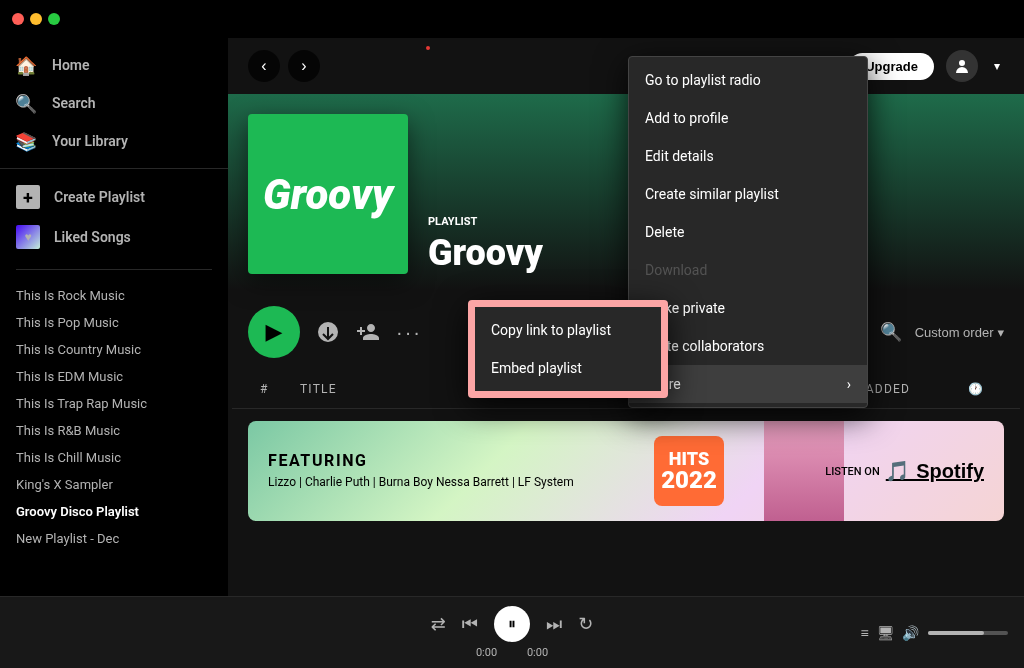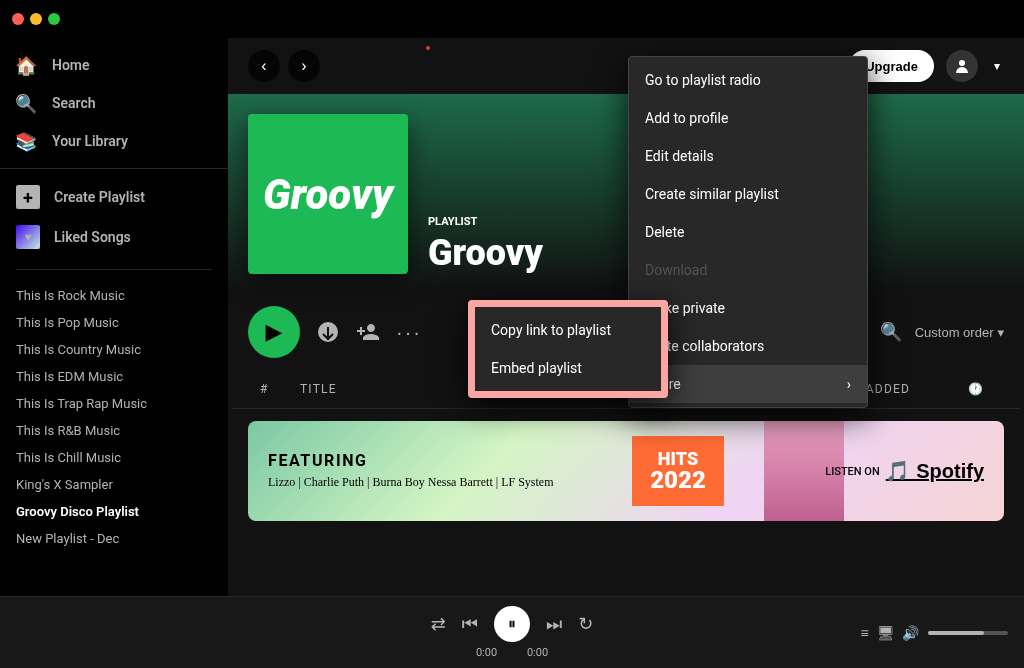--- a/index.html
+++ b/index.html
@@ -169,20 +169,21 @@
       border: none;
       color: #fff;
       font-size: 16px;
       display: flex;
       align-items: center;
       justify-content: center;
       cursor: pointer;
     }
     .top-bar-right {
       display: flex;
+      align-items: center;
       gap: 12px;
     }
     .upgrade-btn {
       background: #fff;
       color: #000;
       border: none;
       border-radius: 20px;
       padding: 6px 16px;
       font-size: 13px;
       font-weight: 700;
@@ -359,31 +360,30 @@
       font-weight: 700;
       text-transform: uppercase;
       color: #000;
       letter-spacing: 0.1em;
     }
     .banner-artists {
       font-size: 12px;
       color: #000;
       margin-top: 4px;
       line-height: 1.4;
-      font-family: Liberation Serif, serif;
     }
     .banner-hits-badge {
       position: absolute;
       right: 280px;
       top: 50%;
       transform: translateY(-50%);
-      width: 92px;
+      width: 70px;
       height: 70px;
       background: #ff6b35;
-      border-radius: 1px;
+      border-radius: 8px;
       display: flex;
       flex-direction: column;
       align-items: center;
       justify-content: center;
       font-weight: 900;
     }
     .hits-text {
       font-size: 18px;
       font-weight: 900;
       color: #fff;

